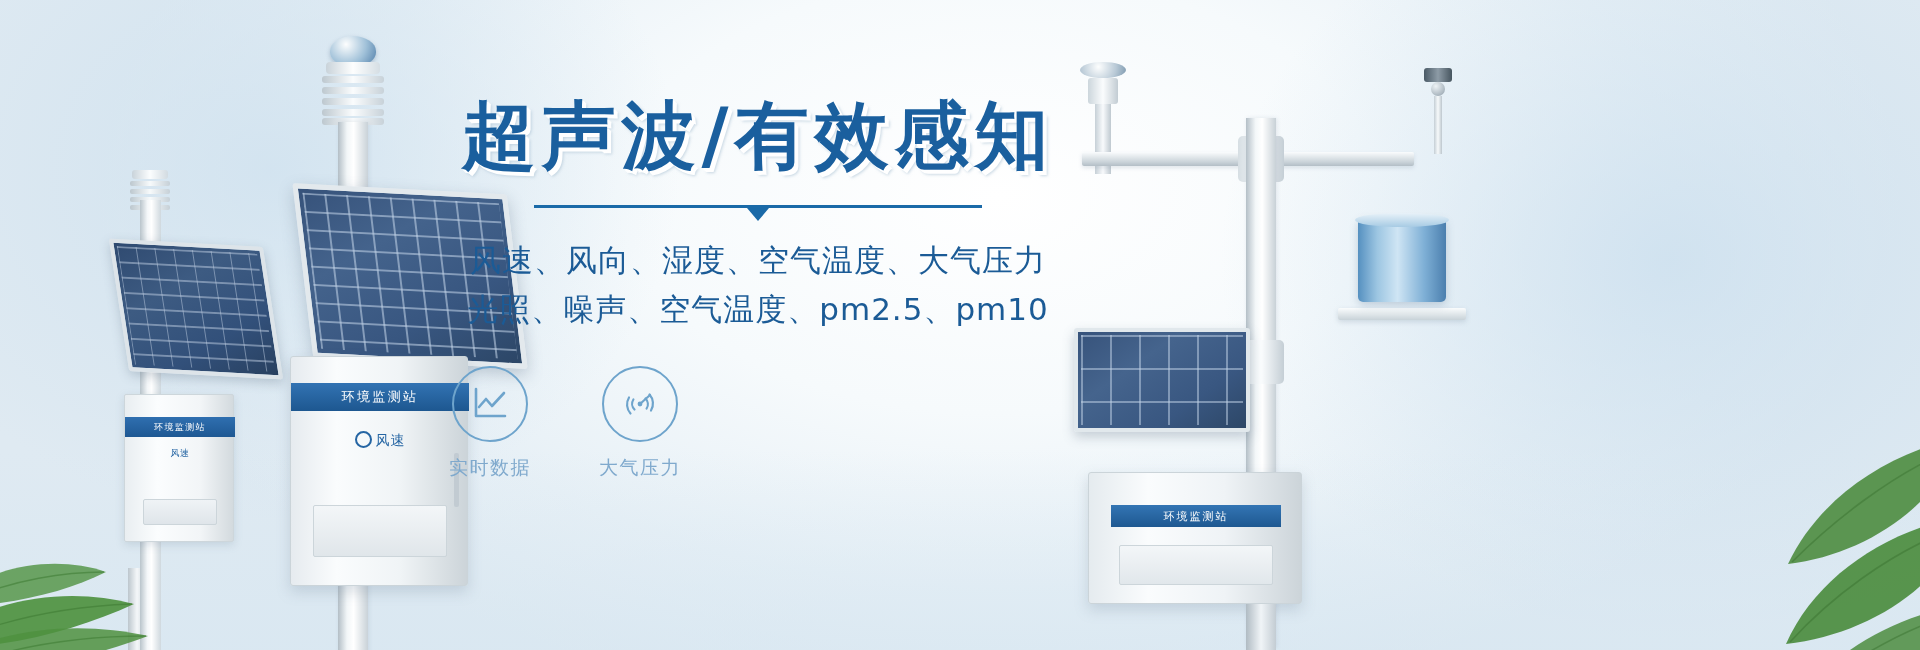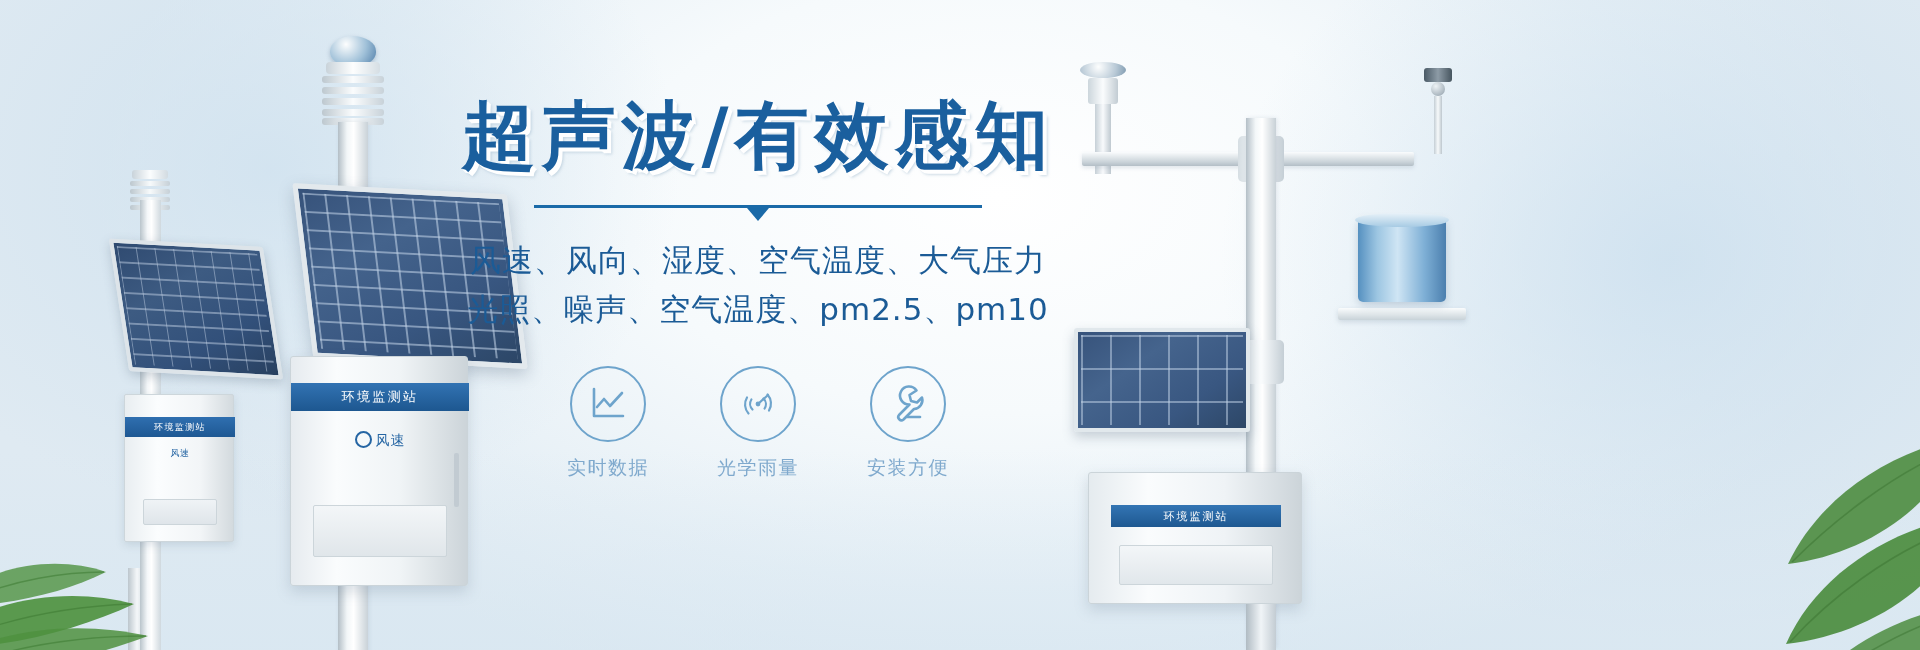--- a/index.html
+++ b/index.html
@@ -59,21 +59,21 @@
   }
   .sub-lines{ margin-top:18px; }
   .sub-line{
     font-size:31px; line-height:1.58; letter-spacing:1px;
     color:#1b5b96; font-weight:400; white-space:nowrap;
     font-family:"DejaVu Sans","Liberation Sans",sans-serif;
   }
 
   
   .features{
-    display:flex; justify-content:center; gap:46px;
+    display:flex; gap:46px;
     margin-top:32px;
   }
   .feature{ width:104px; text-align:center; }
   .feat-circle{
     width:76px;height:76px;border-radius:50%;
     border:2.5px solid #6ea4cc;
     margin:0 auto;
     display:flex;align-items:center;justify-content:center;
   }
   .feat-circle svg{ display:block; }
@@ -358,35 +358,24 @@
             <svg width="42" height="42" viewBox="0 0 42 42" fill="none" stroke="#6ea4cc" stroke-width="2.2" stroke-linecap="round">
               <circle cx="21" cy="21" r="2.4" fill="#6ea4cc" stroke="none"></circle>
               <path d="M26.5 15.5 A8 8 0 0 1 27.6 25.5"></path>
               <path d="M30.5 11.5 A13.5 13.5 0 0 1 32 27.5"></path>
               <path d="M15.5 26.5 A8 8 0 0 1 14.4 16.5"></path>
               <path d="M11.5 30.5 A13.5 13.5 0 0 1 10 14.5"></path>
               <path d="M21 21 L31 12"></path>
             </svg>
           </span>
         </div>
-        <div class="feat-label">光学雨量</div>
-      </div>
-
-
-      <div class="feature">
-        <div class="feat-circle">
-          <span>
-            <svg width="42" height="40" viewBox="0 0 42 40" fill="none" stroke="#6ea4cc" stroke-width="2.6" stroke-linecap="round" stroke-linejoin="round">
-              <path d="M29.5 6.5 A9 9 0 1 0 22.5 20.5 L12 31 a3.2 3.2 0 0 0 4.5 4.5 L27 25 A9 9 0 0 0 35 13.5 L30 18.5 L24 17 L22.5 11 Z"></path>
-              <path d="M20 33 H33"></path>
-            </svg>
-          </span>
-        </div>
-        <div class="feat-label">安装方便</div>
-      </div>
+        <div class="feat-label">大气压力</div>
+      </div>
+
+
 
     </div>
   </div>
 
   <div class="leaf leafL">
     <svg viewBox="0 0 260 200">
       <g fill="#4f9140">
         <path d="M-10 150 C40 120 110 112 168 128 C120 150 60 168 -6 172 Z" opacity=".92"></path>
         <path d="M-10 178 C50 150 120 146 182 160 C124 182 56 196 -8 198 Z" opacity=".85"></path>
         <path d="M10 108 C46 86 100 82 140 96 C104 114 58 126 6 130 Z" opacity=".8"></path>

